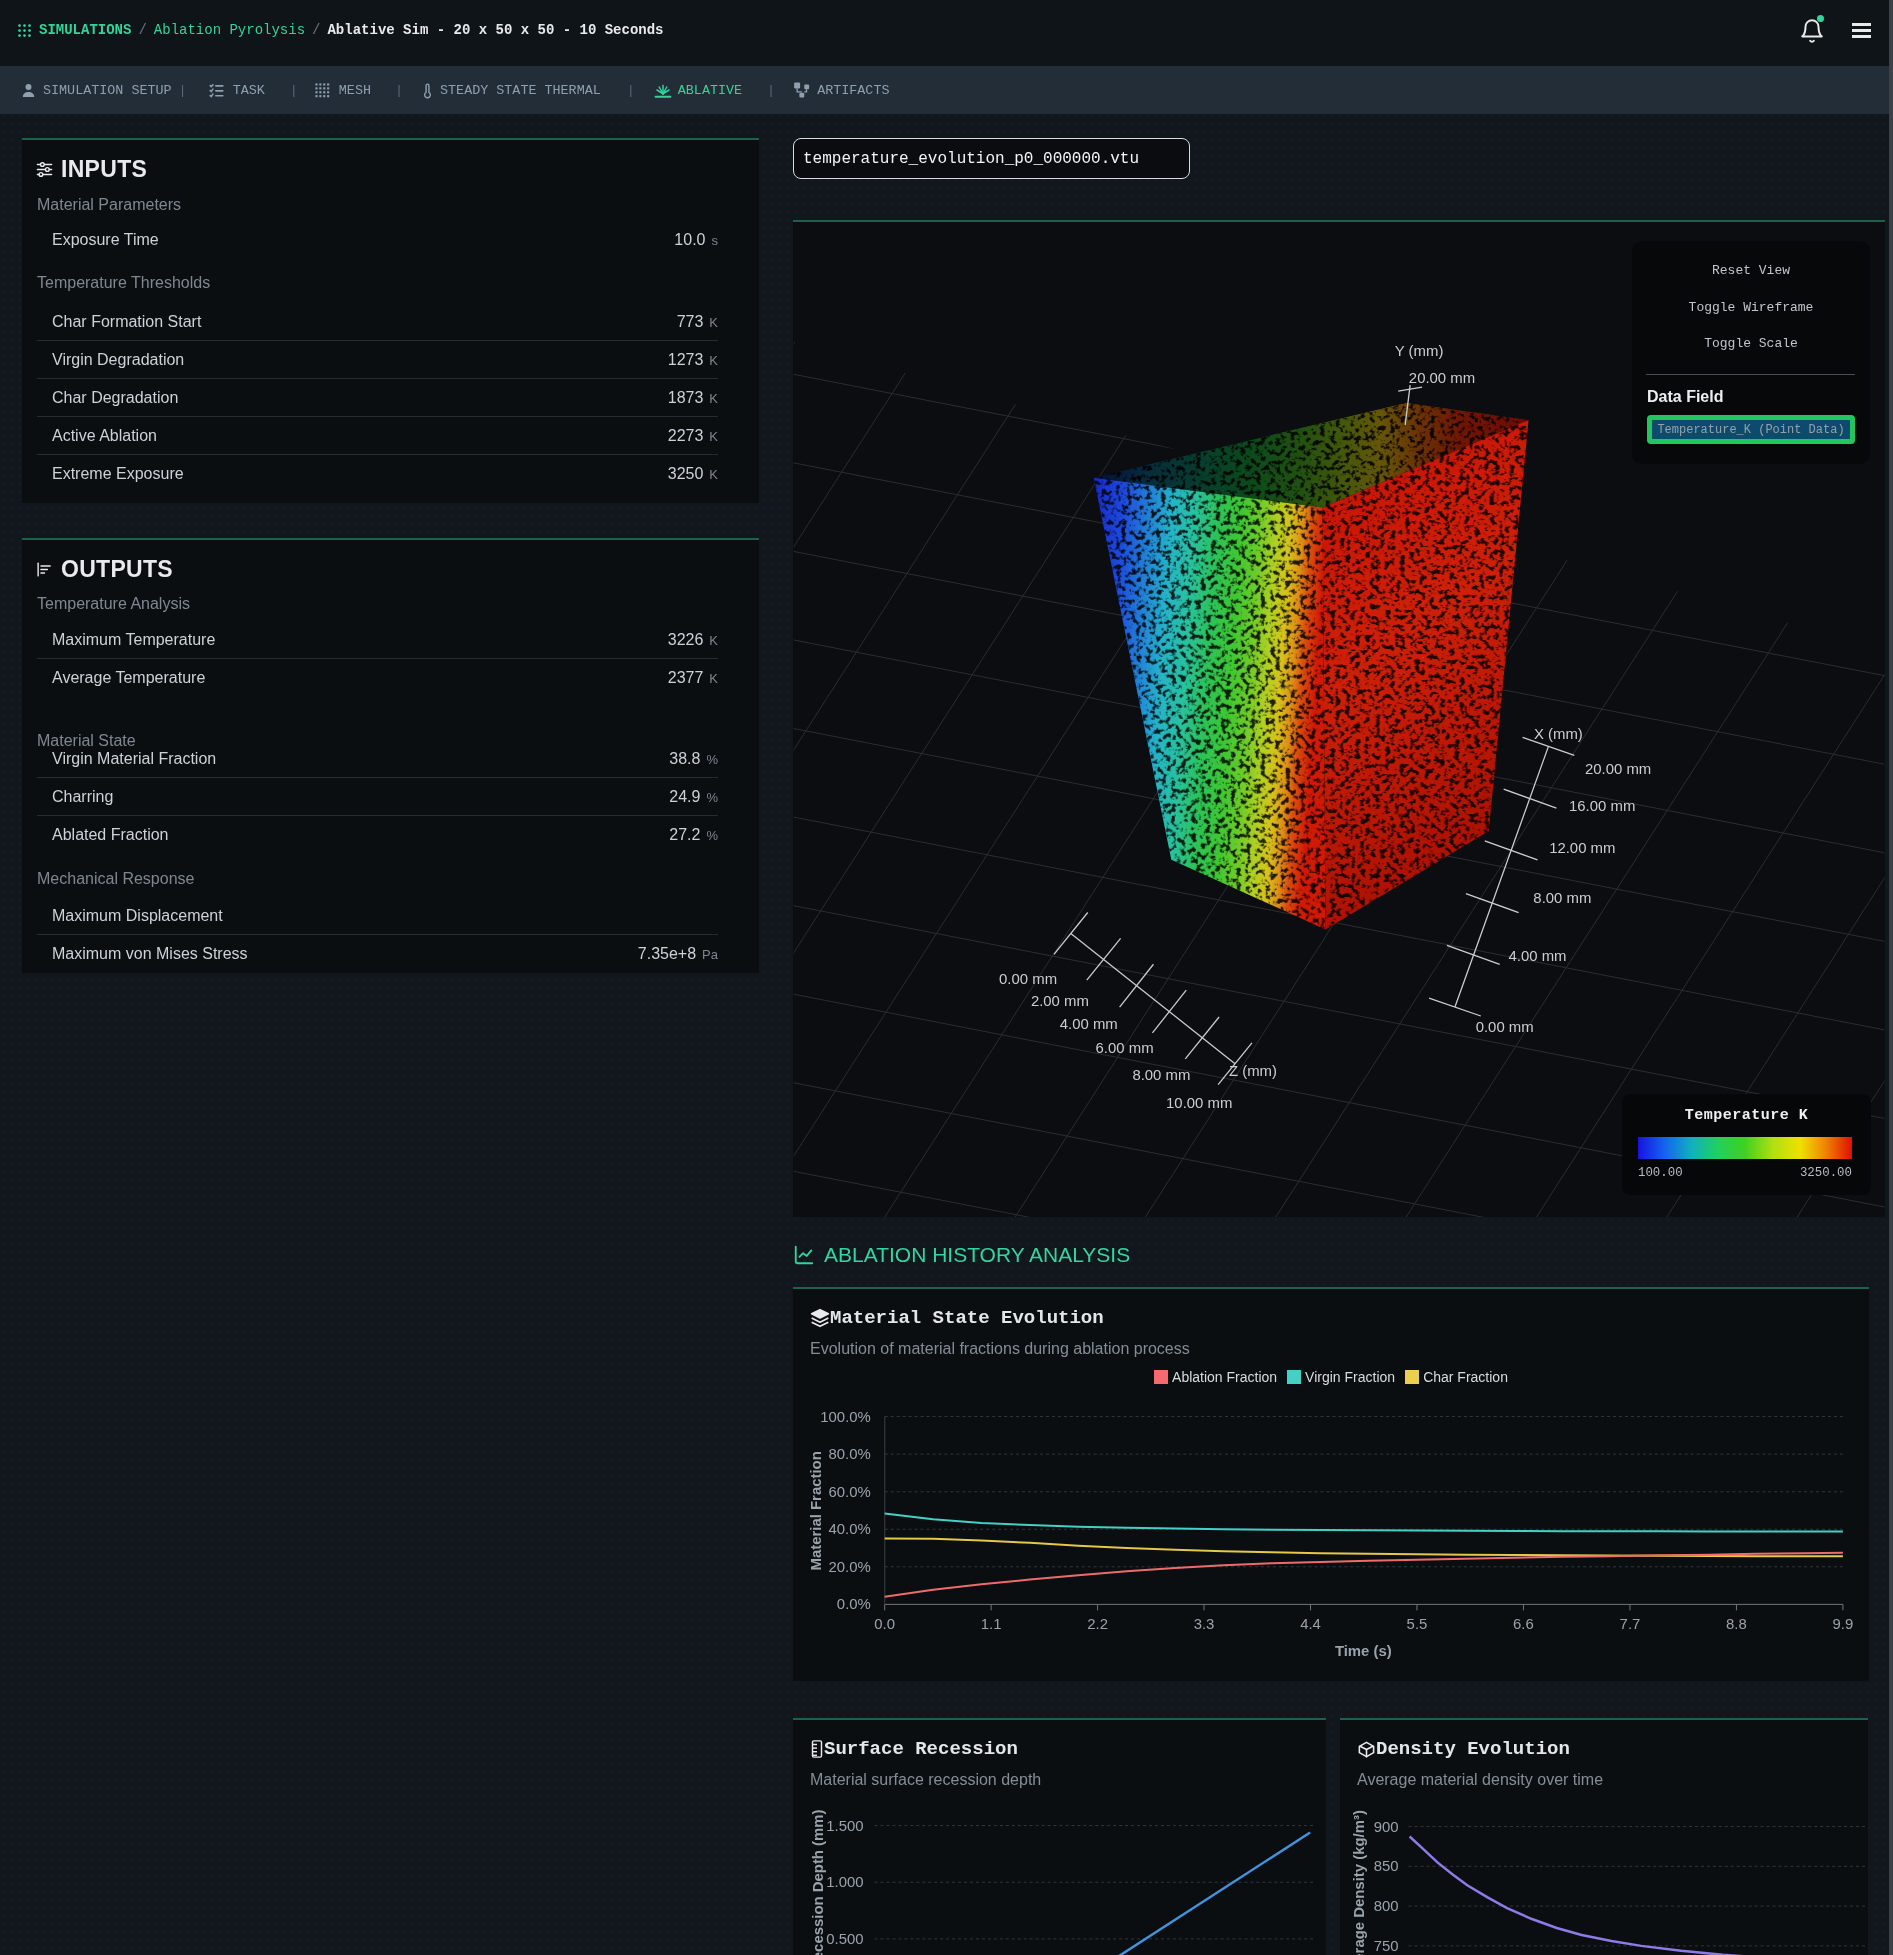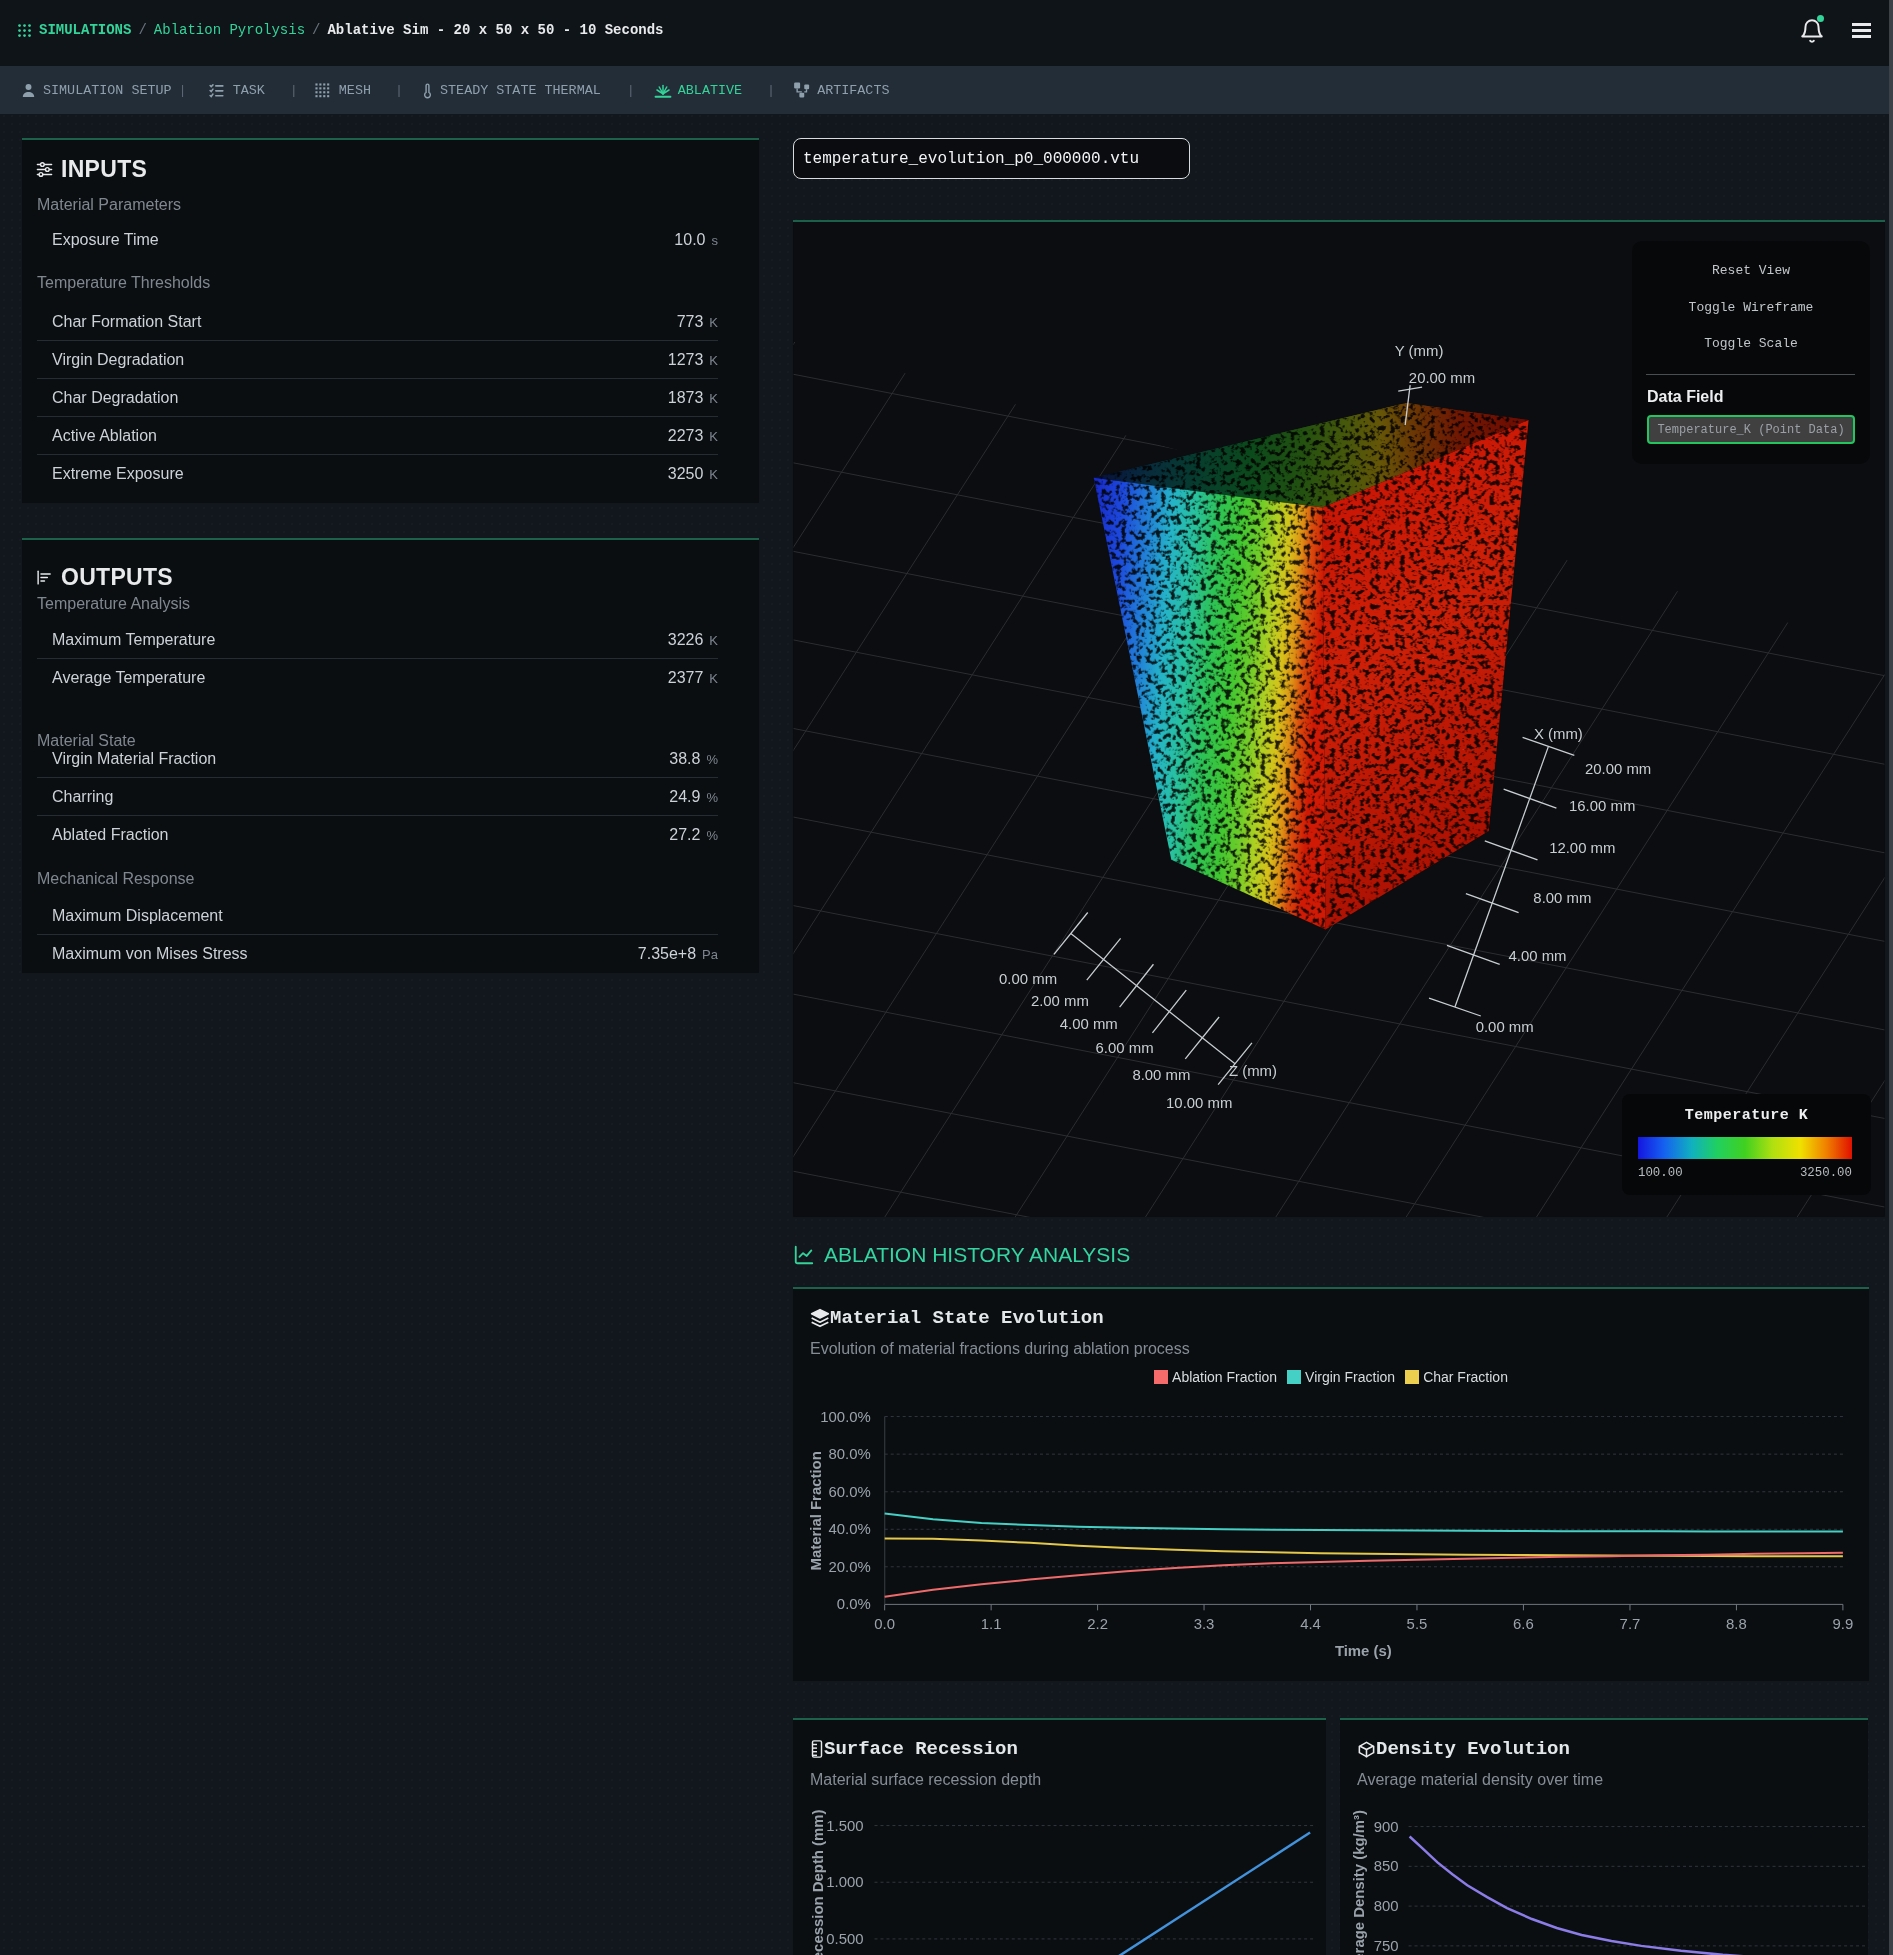--- a/index.html
+++ b/index.html
@@ -21,21 +21,21 @@
 .row .lab { font-size:16px; color:#ccd2d8; }
 .row .vu { display:flex; align-items:baseline; gap:6px; }
 .row .val { font-size:16px; color:#ccd2d8; }
 .row .unit { font-size:13px; color:#7d8590; }
 .fname { position:absolute; left:793px; top:138px; width:397px; height:41px; background:#0a0c0f; border:1.5px solid #d8dce0; border-radius:8px; display:flex; align-items:center; padding-left:9px; font-family:"Liberation Mono",monospace; font-size:16px; color:#f2f4f6; }
 .viewer { position:absolute; left:793px; top:220px; width:1092px; height:995px; background:#0b0d10; border-top:2px solid rgba(52,211,153,0.42); }
 .ctrl { position:absolute; left:1632px; top:241px; width:238px; height:223px; background:#07080a; border-radius:10px; font-family:"Liberation Mono",monospace; }
 .ctrl .btn { position:absolute; left:0; width:238px; text-align:center; font-size:13px; color:#c2c6ca; }
 .ctrl hr { position:absolute; left:14px; top:133px; width:209px; border:none; border-top:1px solid #4a4e52; }
 .ctrl .dfl { position:absolute; left:15px; font-family:"Liberation Sans",sans-serif; font-weight:bold; font-size:16px; color:#eceef0; }
-.ctrl .sel { position:absolute; left:15px; top:174px; width:208px; height:29px; border:2px solid #22c55e; border-radius:4px; display:flex; align-items:center; justify-content:center; font-size:12px; color:#9aa0a6; background:#404040; }
+.ctrl .sel { position:absolute; left:15px; top:174px; width:208px; height:29px; border:5px solid #22c55e; border-radius:4px; display:flex; align-items:center; justify-content:center; font-size:12px; color:#9aa0a6; background:#0c4a6e; }
 .legendbox { position:absolute; left:1622px; top:1094px; width:249px; height:101px; background:#060708; border-radius:8px; font-family:"Liberation Mono",monospace; }
 .legendbox .tt { position:absolute; top:13px; width:100%; text-align:center; font-size:15px; font-weight:bold; color:#eef0f2; letter-spacing:0.5px; }
 .legendbox .bar { position:absolute; left:16px; top:43px; width:214px; height:22px; background:linear-gradient(90deg,#1515e0 0%,#1560f0 12%,#10b0c0 25%,#20d060 37%,#40d020 50%,#b0e010 63%,#f0e000 76%,#f08000 88%,#e01000 100%); }
 .legendbox .lo { position:absolute; left:16px; top:72px; font-size:12.4px; color:#b8bcc0; }
 .legendbox .hi { position:absolute; right:19px; top:72px; font-size:12.4px; color:#b8bcc0; }
 .h2 { position:absolute; left:793px; top:1243px; display:flex; align-items:center; gap:9px; color:#34d5a0; font-size:21px; }
 .chartcard { position:absolute; background:#0b0e11; border-top:2px solid rgba(52,211,153,0.42); }
 .ctitle { position:absolute; left:17px; top:18px; display:flex; align-items:center; color:#e4e7ea; font-family:"Liberation Mono",monospace; font-size:19px; font-weight:bold; }
 .csub { position:absolute; left:17px; top:51px; font-size:16px; color:#848d96; }
 .cleg { position:absolute; top:80px; width:100%; display:flex; justify-content:center; gap:10px; font-size:14px; color:#d8dcdf; }
@@ -197,21 +197,21 @@
         <span class="lab">Extreme Exposure</span>
         <span class="vu">
           <span class="val">3250</span>
           <span class="unit">K</span>
         </span>
       </div>
     </div>
 </div>
 
 <div class="card" style="left:22px;top:538px;width:737px;height:435px;">
-  <div class="cardhead" style="top:24px;justify-content:space-between;">
+  <div class="cardhead" style="top:16px;justify-content:space-between;">
       <svg width="17" height="17" viewBox="0 0 24 24" fill="none" stroke="#e8eaec" stroke-width="2" stroke-linecap="round">
         <path d="M3 3v18"></path>
         <line x1="7" y1="7" x2="20" y2="7"></line>
         <line x1="7" y1="12" x2="16" y2="12"></line>
         <line x1="7" y1="17" x2="12" y2="17"></line>
       </svg>
       <span>OUTPUTS</span>
     </div>
   <div class="seclab" style="top:55px;">Temperature Analysis</div>
   <div class="rowgrp" style="top:81px;">

